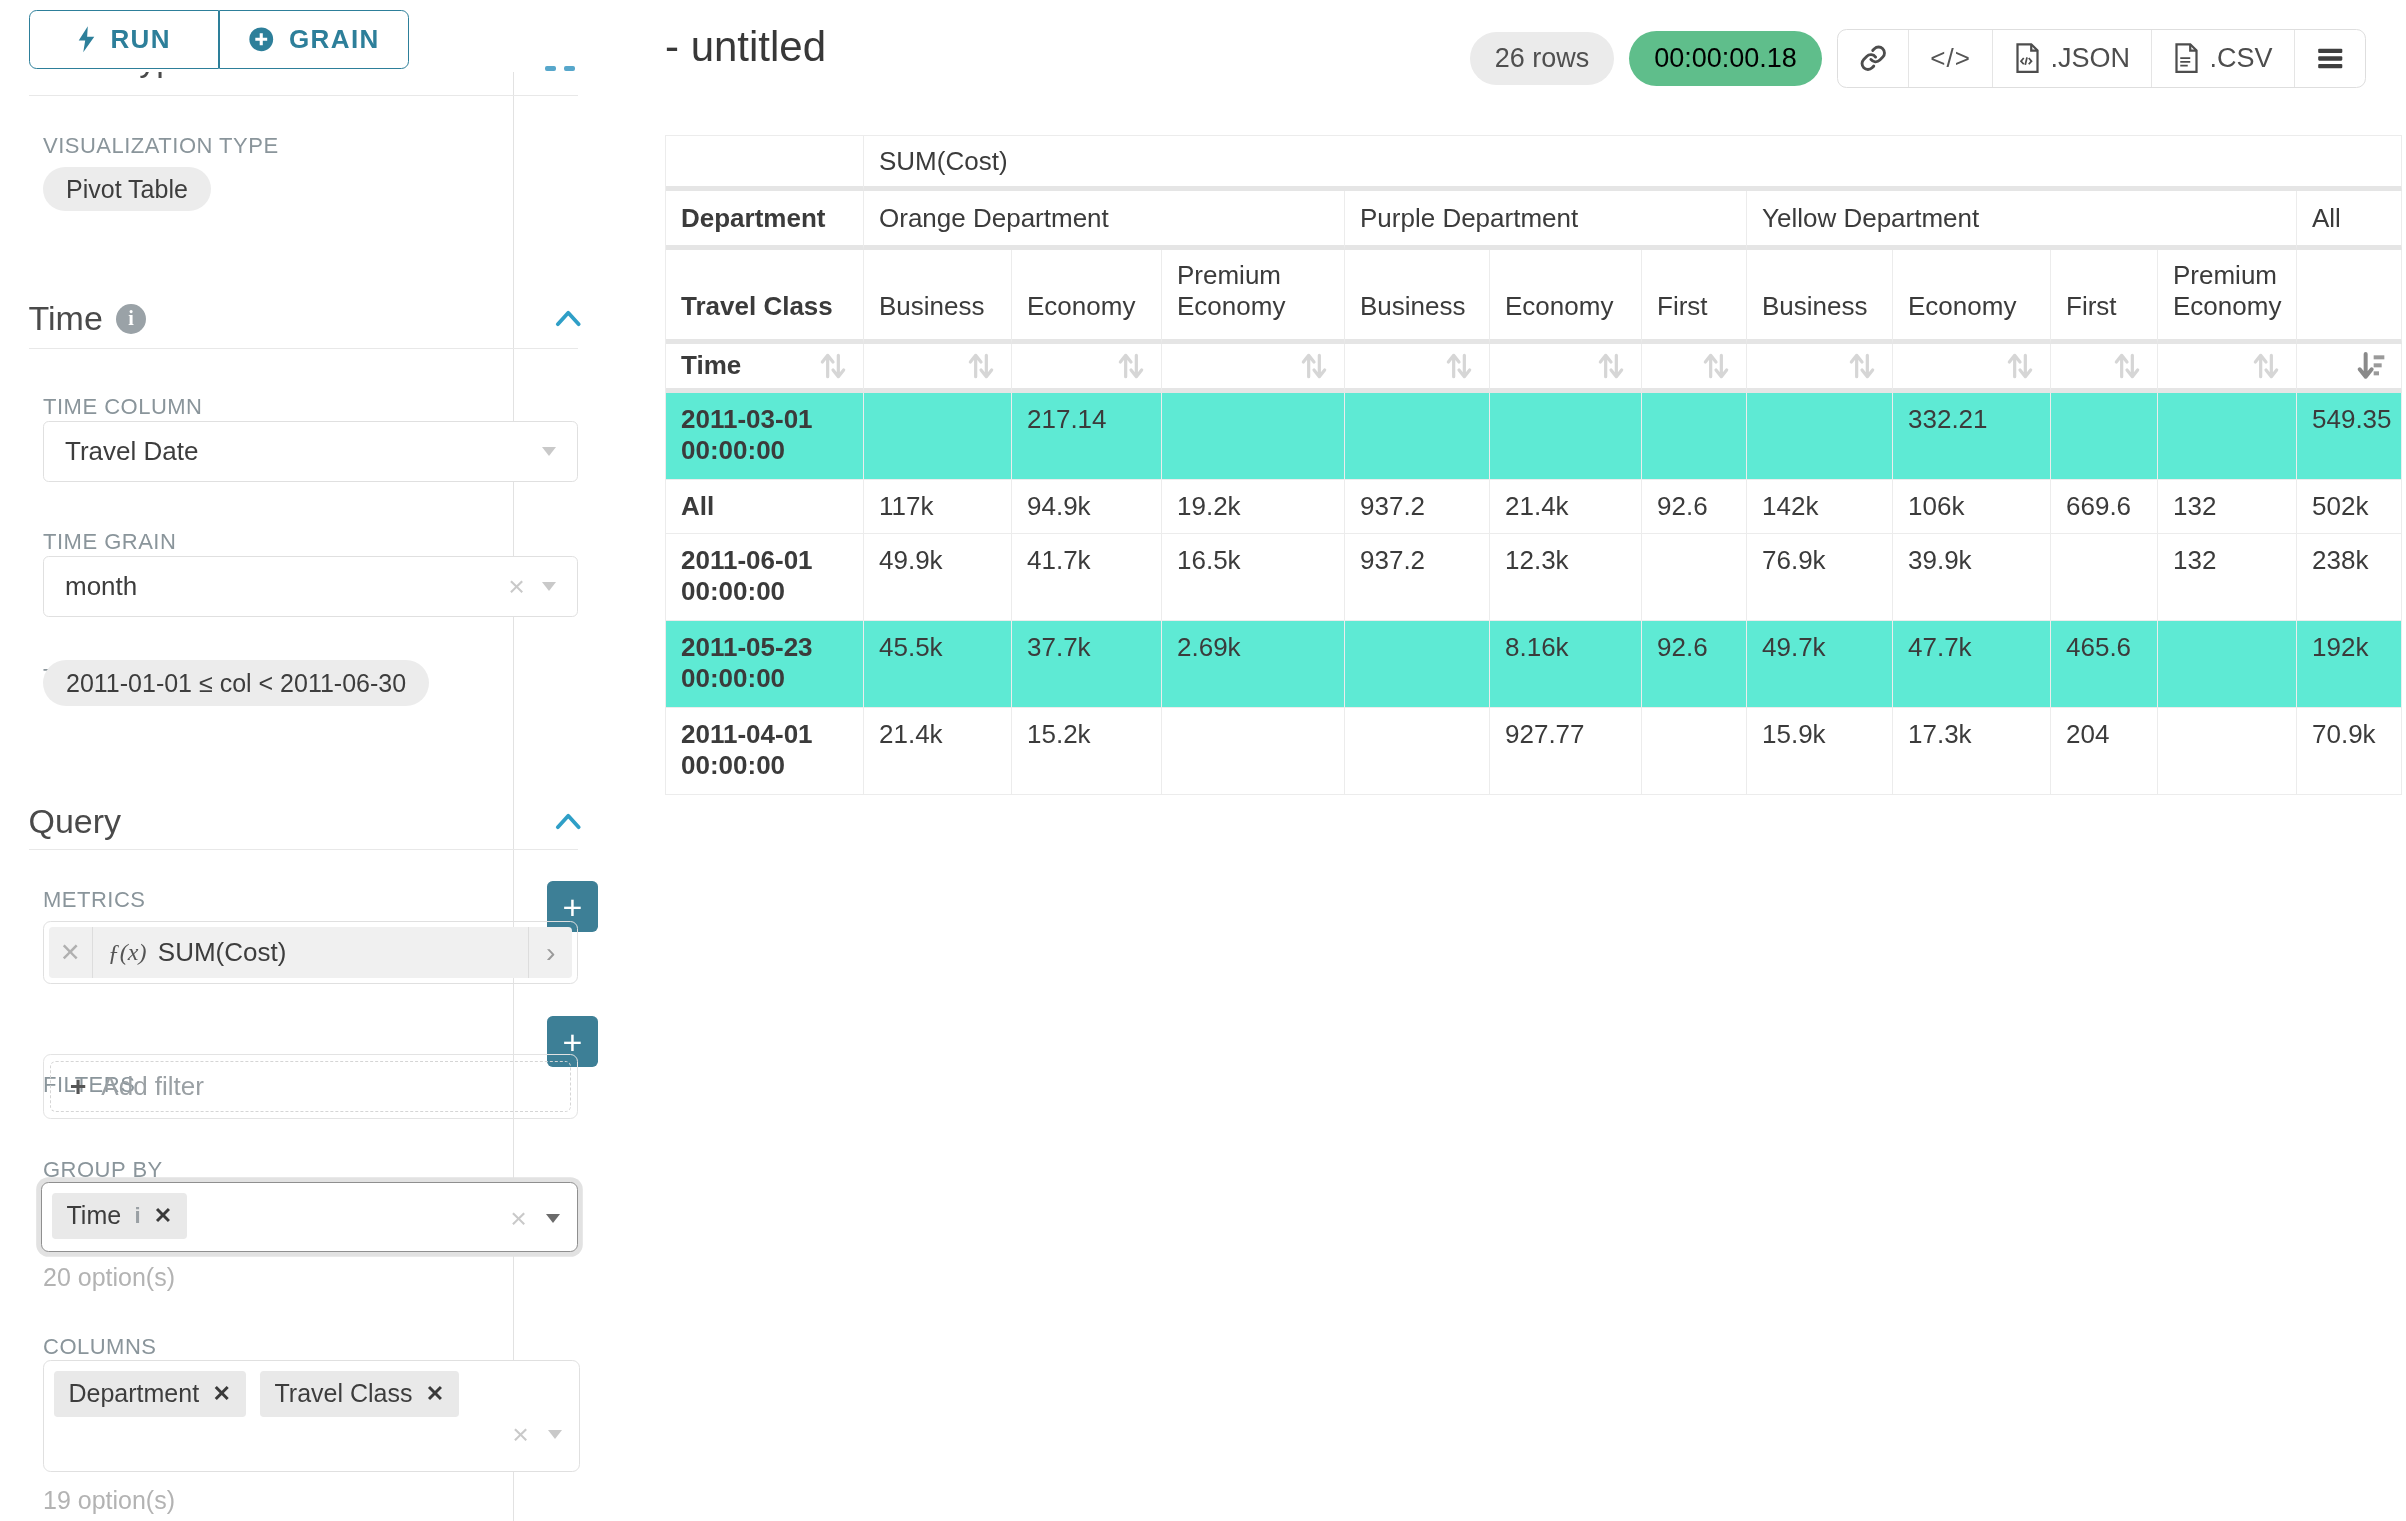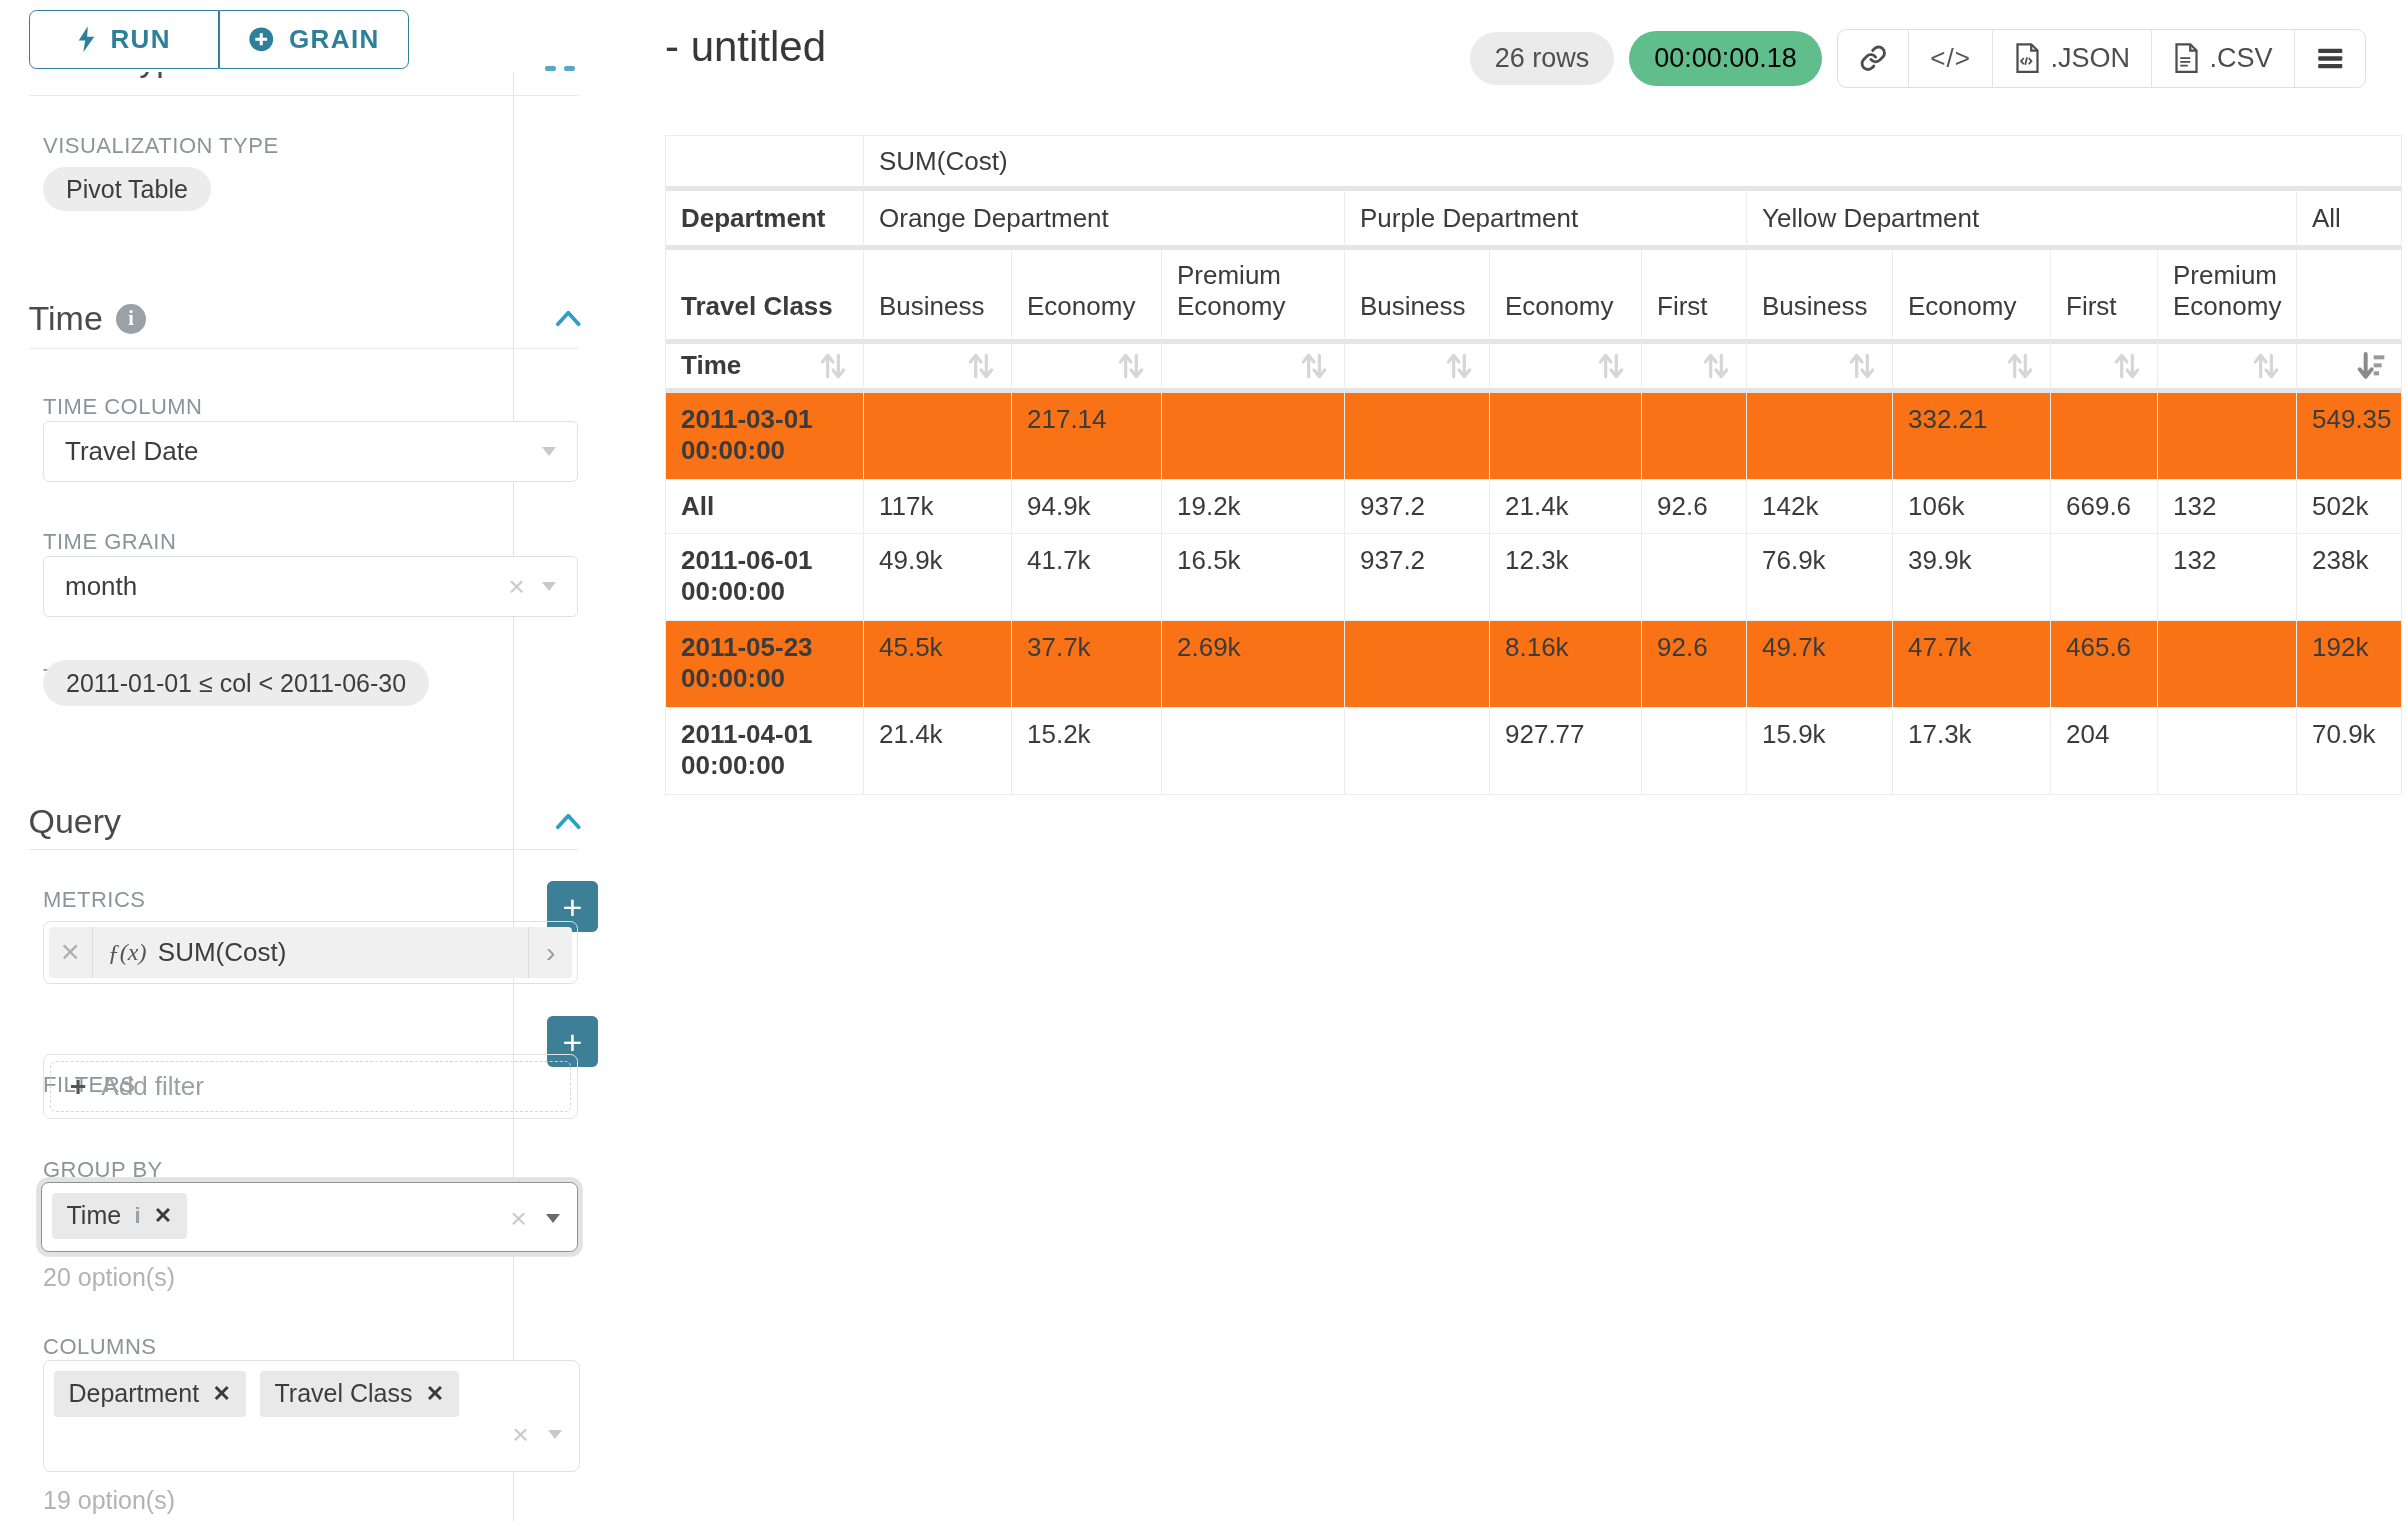--- a/index.html
+++ b/index.html
@@ -86,21 +86,21 @@
   .pivot th, .pivot td { border-right:1px solid #ececec; padding:9.5px 15px; text-align:left;
     font-weight:400; background:#fff; overflow:hidden; }
   .pivot thead th { border-bottom:5.7px solid #e5e5e5; vertical-align:middle; }
   .pivot thead tr.classes-row th { vertical-align:bottom; padding-bottom:17px; height:93px; }
   .pivot thead tr.metric-row th { height:53px; }
   .pivot thead tr.dept-row th { height:59px; }
   .pivot thead tr.time-row th { height:49px; padding-top:5.7px; padding-bottom:5.7px; }
   .pivot .bold { font-weight:700; }
   .pivot tbody th, .pivot tbody td { border-bottom:1px solid #ececec; vertical-align:top;
     padding-top:11.4px; }
-  .pivot tbody tr.zebra th, .pivot tbody tr.zebra td { background:#f97316; }
+  .pivot tbody tr.zebra th, .pivot tbody tr.zebra td { background:#5eead4; }
   .pivot tbody th { font-weight:700; }
   .sort-cell-inner { display:flex; align-items:center; justify-content:space-between; }
   .sort-icon { margin-left:auto; cursor:pointer; flex:0 0 auto; }
 </style>
 </head>
 <body>
 
 <div class="sidebar">
 
   <div class="chart-type-heading">Chart Type</div>

